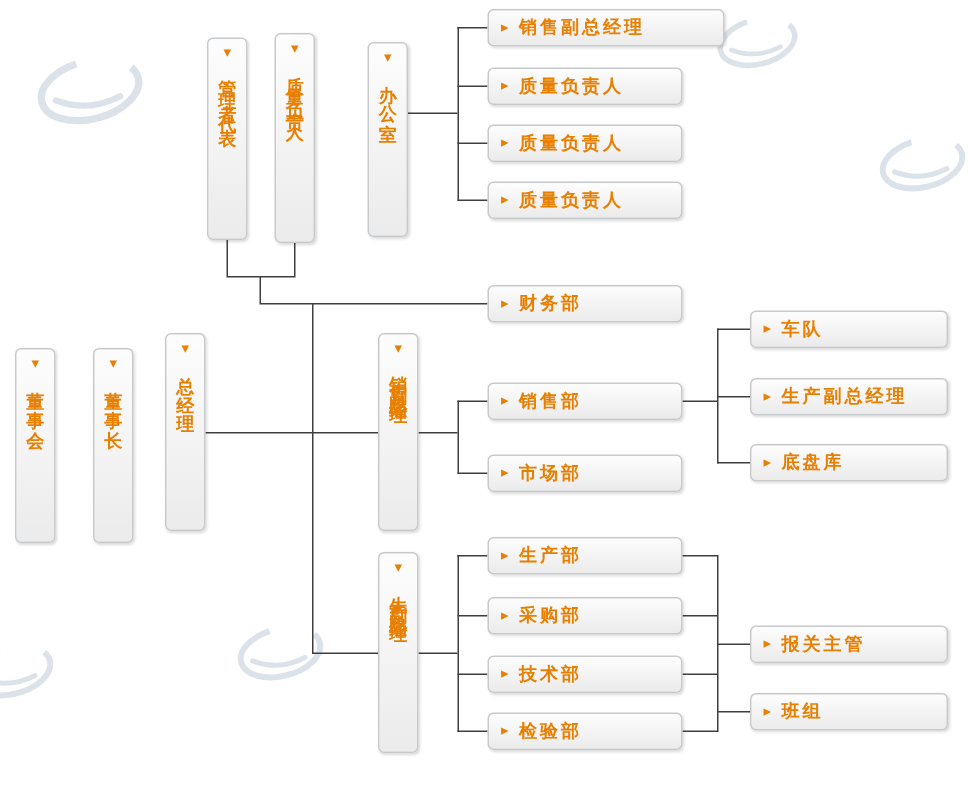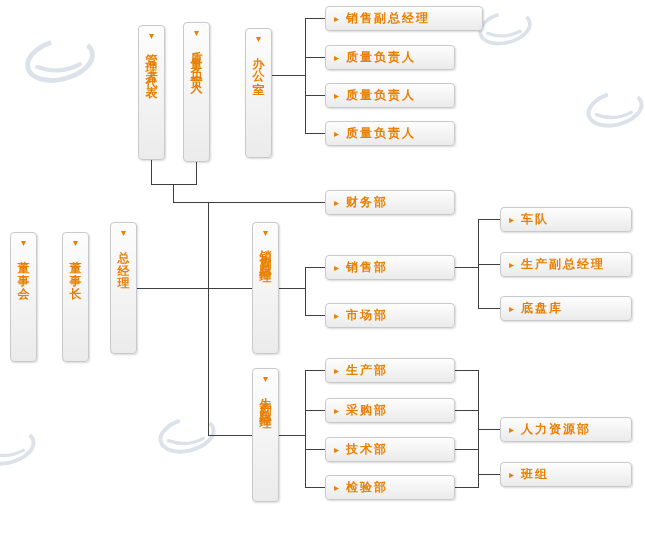--- a/index.html
+++ b/index.html
@@ -193,20 +193,20 @@
   <div class="box hbox" style="left:500px;top:252px;width:132px">
     <span class="mk">▸</span>
     <span class="hlabel">生产副总经理</span>
   </div>
   <div class="box hbox" style="left:500px;top:296px;width:132px">
     <span class="mk">▸</span>
     <span class="hlabel">底盘库</span>
   </div>
   <div class="box hbox" style="left:500px;top:417px;width:132px">
     <span class="mk">▸</span>
-    <span class="hlabel">人力资源部</span>
+    <span class="hlabel">报关主管</span>
   </div>
   <div class="box hbox" style="left:500px;top:462px;width:132px">
     <span class="mk">▸</span>
     <span class="hlabel">班组</span>
   </div>
 
 </div>
 
 </body></html>

